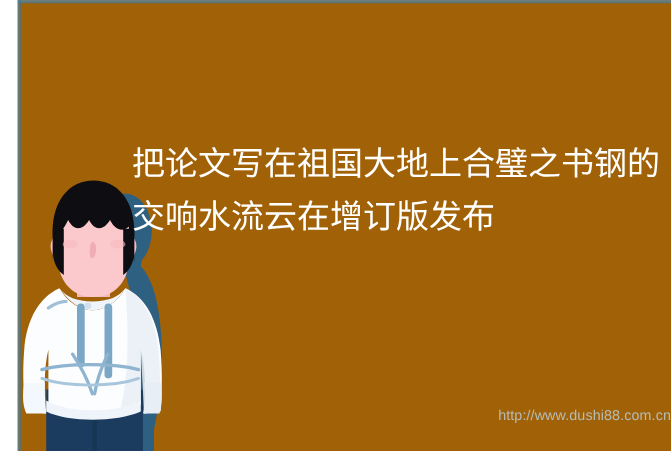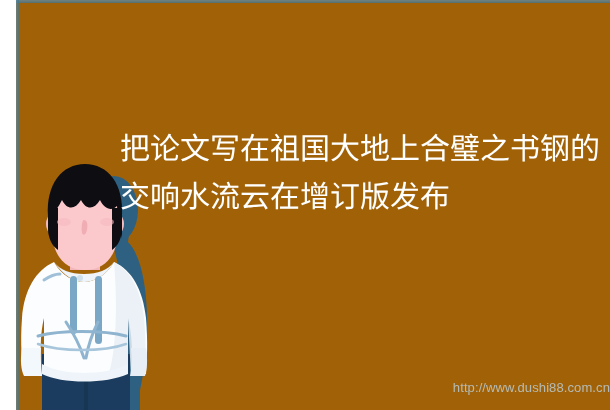--- a/index.html
+++ b/index.html
@@ -50,21 +50,21 @@
     letter-spacing: 0px;
     font-weight: 400;
     white-space: pre-wrap;
     text-rendering: geometricPrecision;
   }
 
   
   .watermark {
     position: absolute;
     right: 16px;
-    bottom: 14px;
+    bottom: 24px;
     color: #b9cedb;
     opacity: .82;
     font-size: 13px;
     line-height: 16px;
     letter-spacing: .1px;
     white-space: nowrap;
     user-select: none;
   }
 
   

